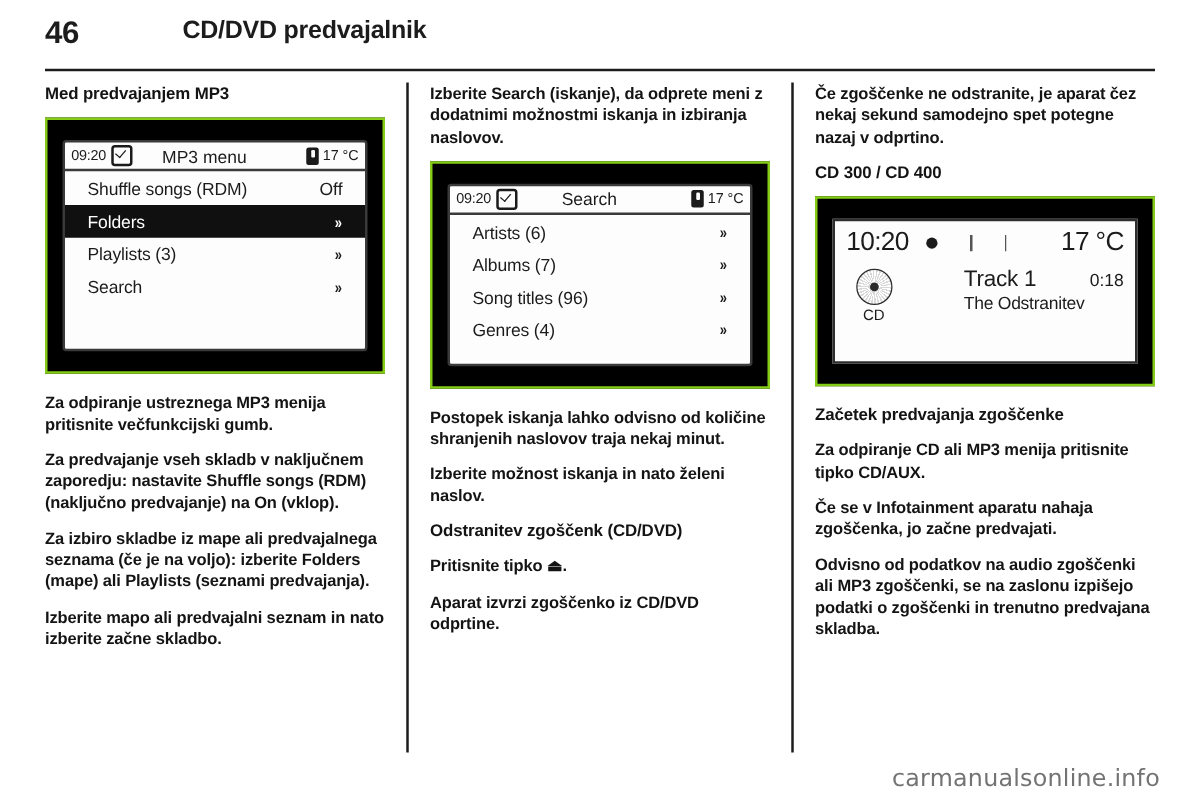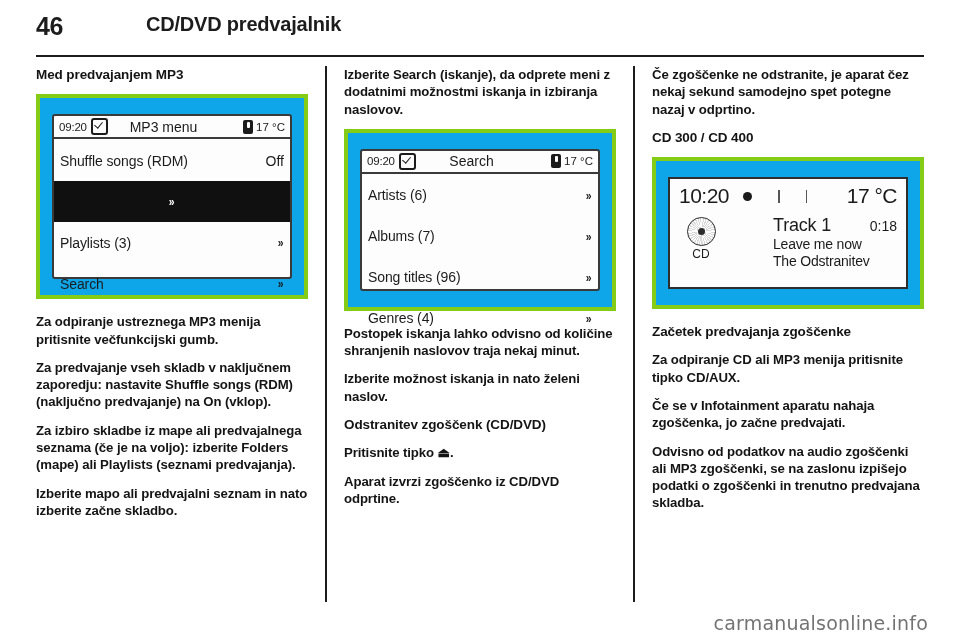--- a/index.html
+++ b/index.html
@@ -94,22 +94,22 @@
     font-size: 13.2px;
     font-weight: bold;
     line-height: 1.31;
     letter-spacing: -0.1px;
     color: #141414;
   }
   p.body:last-child { margin-bottom: 0; }
 
   
   .figure {
-    background: #0ea5e9;
-    border: 4px solid #84cc16;
+    background: #000000;
+    border: 2px solid #84cc16;
     box-sizing: border-box;
     margin: 0 0 14px 0;
     padding: 16px 12px;
   }
   .fig-mp3 { height: 205px; }
   .fig-search { height: 182px; }
   .fig-cd { height: 152px; }
 
   
   .lcd {
@@ -192,22 +192,22 @@
   }
   .lcd-temp-txt {
     font-size: 11.5px;
     color: #1b1b1b;
   }
 
   .lcd-list { padding: 1px 0 0 0; }
   .lcd-row {
     display: flex;
     align-items: center;
-    height: 41px;
-    padding: 0 6px;
+    height: 26px;
+    padding: 0 18px;
     box-sizing: border-box;
     font-size: 14px;
     color: #1b1b1b;
     justify-content: center;
   }
   .lcd-row.sel {
     background: #101010;
     color: #ffffff;
     border-top: 1px solid #101010;
     border-bottom: 1px solid #101010;
@@ -360,20 +360,21 @@
             <span class="lcd-icon-temp"></span>
             <span class="lcd-temp-txt">17 °C</span>
           </span>
         </div>
         <div class="lcd-list">
           <div class="lcd-row">
             <span class="lbl">Shuffle songs (RDM)</span>
             <span class="val">Off</span>
           </div>
           <div class="lcd-row sel">
+            <span class="lbl">Folders</span>
             <span class="arrow">»</span>
           </div>
           <div class="lcd-row">
             <span class="lbl">Playlists (3)</span>
             <span class="arrow">»</span>
           </div>
           <div class="lcd-row">
             <span class="lbl">Search</span>
             <span class="arrow">»</span>
           </div>
@@ -449,21 +450,20 @@
         <div class="lcd2-body">
           <div class="cd-logo">
             <div class="cd-disc"></div>
             <div class="cd-label">CD</div>
           </div>
           <div class="cd-info">
             <div class="cd-line1">
               <span class="cd-track">Track 1</span>
               <span class="cd-time">0:18</span>
             </div>
-            <div class="cd-song">Leave me now</div>
             <div class="cd-artist">The Odstranitev</div>
           </div>
         </div>
       </div>
     </div>
 
     <h2 class="sec-title">Začetek predvajanja zgoščenke</h2>
     <p class="body">Za odpiranje CD ali MP3 menija pritisnite tipko CD/AUX.</p>
     <p class="body">Če se v Infotainment aparatu nahaja zgoščenka, jo začne predvajati.</p>
     <p class="body">Odvisno od podatkov na audio zgoščenki ali MP3 zgoščenki, se na zaslonu izpišejo podatki o zgoščenki in trenutno predvajana skladba.</p>

